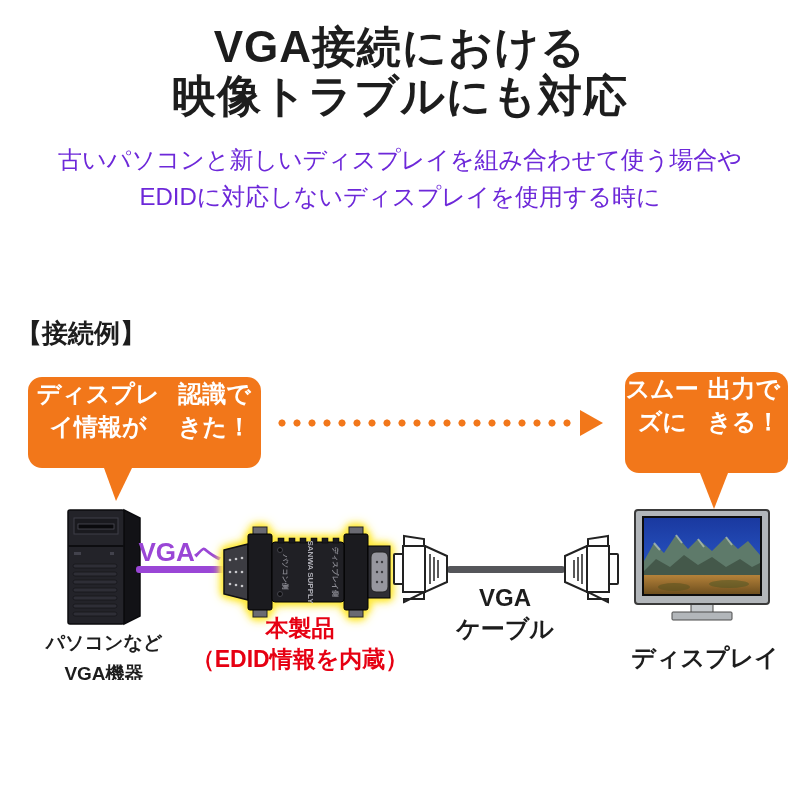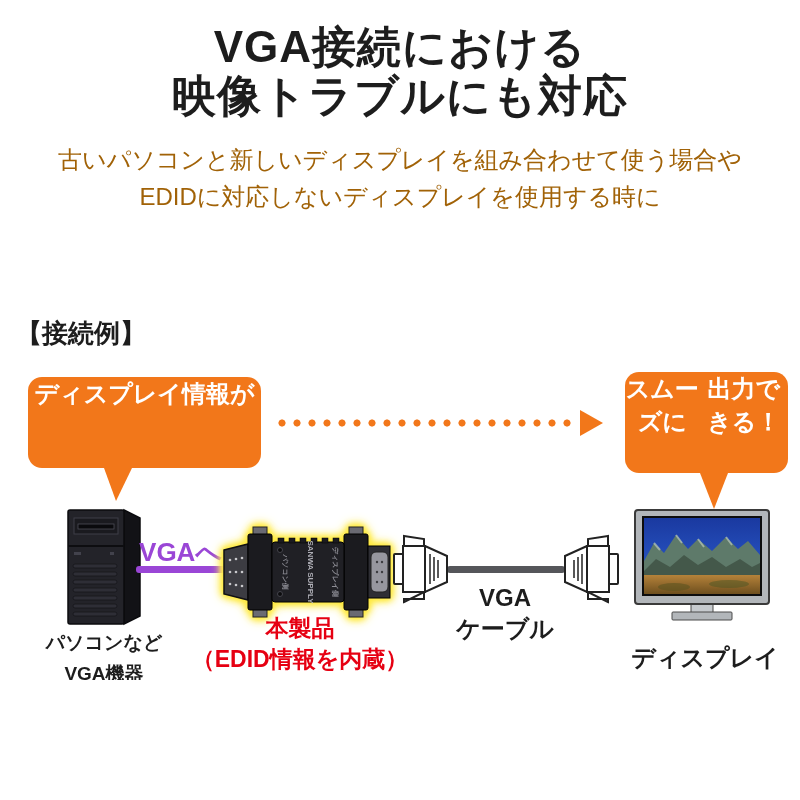--- a/index.html
+++ b/index.html
@@ -5,21 +5,21 @@
   * { margin:0; padding:0; box-sizing:border-box; }
   html,body { background:#fff; }
   .page {
     position:relative; width:800px; height:680px; background:#ffffff;
     font-family:"Liberation Sans","DejaVu Sans",sans-serif; overflow:hidden;
     color:#1d1d1d;
   }
   .title { position:absolute; top:22px; left:0; width:800px; text-align:center;
     font-size:44px; font-weight:700; line-height:49px; color:#1d1d1d; letter-spacing:1px; }
   .desc { position:absolute; top:141px; left:0; width:800px; text-align:center;
-    font-size:24px; font-weight:400; line-height:37px; color:#a16207; }
+    font-size:24px; font-weight:400; line-height:37px; color:#6d28d9; }
   .section-label { position:absolute; top:316px; left:16px;
     font-size:26px; font-weight:700; color:#1d1d1d; }
 
   
   .bubble { position:absolute; background:#f2771a; border-radius:14px; color:#fff;
     font-weight:700; text-align:center; display:flex; flex-direction:row;
     justify-content:center; font-size:24px; line-height:33px; }
   .bubble-left { left:28px; top:377px; width:233px; height:91px; }
   .bubble-right { left:625px; top:372px; width:163px; height:101px; }
   .tail { position:absolute; top:100%; width:0; height:0; }
@@ -38,21 +38,21 @@
 
   
   .pc-tower { position:absolute; left:66px; top:502px; }
   .adapter  { position:absolute; left:222px; top:526px;
     filter:drop-shadow(0 0 3px #ffe93c) drop-shadow(0 0 4px #ffe93c) drop-shadow(0 0 2px #fff176); }
   .cable    { position:absolute; left:392px; top:533px; }
   .monitor  { position:absolute; left:634px; top:509px; }
 
   .purple-line { position:absolute; left:136px; top:566px; width:96px; height:7px;
     background:#9a46d6; border-radius:3px; }
-  .vga-to { position:absolute; left:138px; top:535px; width:84px; text-align:right;
+  .vga-to { position:absolute; left:138px; top:535px; width:84px; text-align:center;
     font-size:26px; font-weight:700; color:#9a46d6; }
 
   
   .label { position:absolute; font-weight:700; text-align:center; color:#1d1d1d; }
   .pc-label      { left:15px;  top:627px; width:178px; font-size:19px; line-height:31px; }
   .product-label { left:172px; top:613px; width:256px; font-size:23px; line-height:31px; color:#e60012; }
   .cable-label   { left:443px; top:582px; width:124px; font-size:24px; line-height:31px; }
   .display-label { left:618px; top:642px; width:174px; font-size:24px; }
 </style>
 </head>
@@ -67,20 +67,21 @@
 
   <div class="desc">
     <div>古いパソコンと新しいディスプレイを組み合わせて使う場合や</div>
     <div>EDIDに対応しないディスプレイを使用する時に</div>
   </div>
 
   <div class="section-label">【接続例】</div>
 
   <div class="bubble bubble-left">
     <div>ディスプレイ情報が</div>
+    <div>認識できた！</div>
     <div class="tail tail-left"></div>
   </div>
 
   <div class="bubble bubble-right">
     <div>スムーズに</div>
     <div>出力できる！</div>
     <div class="tail tail-right"></div>
   </div>
 
   <div class="dots"></div>

